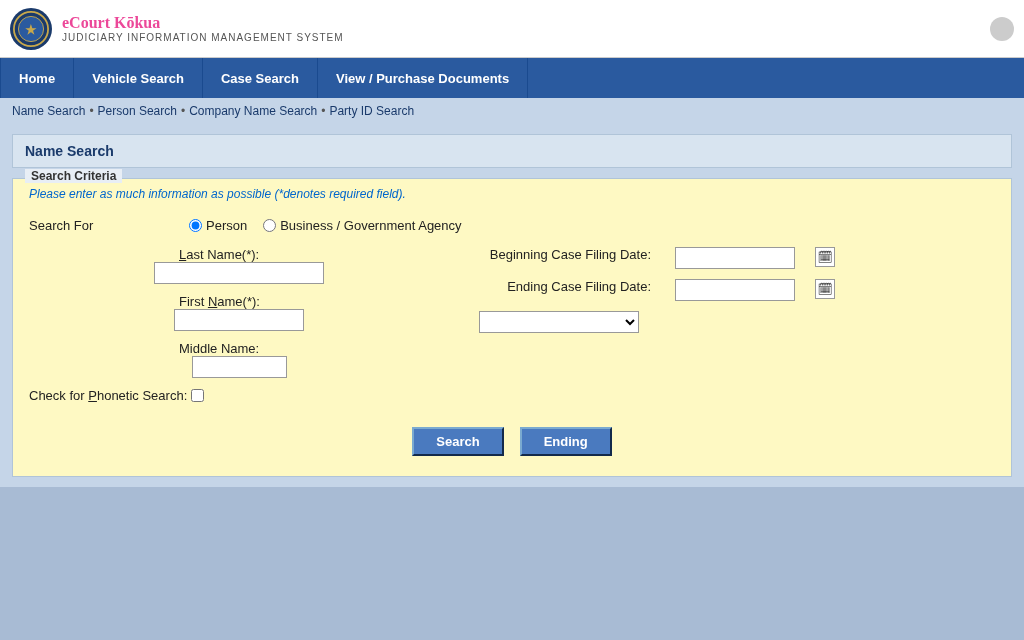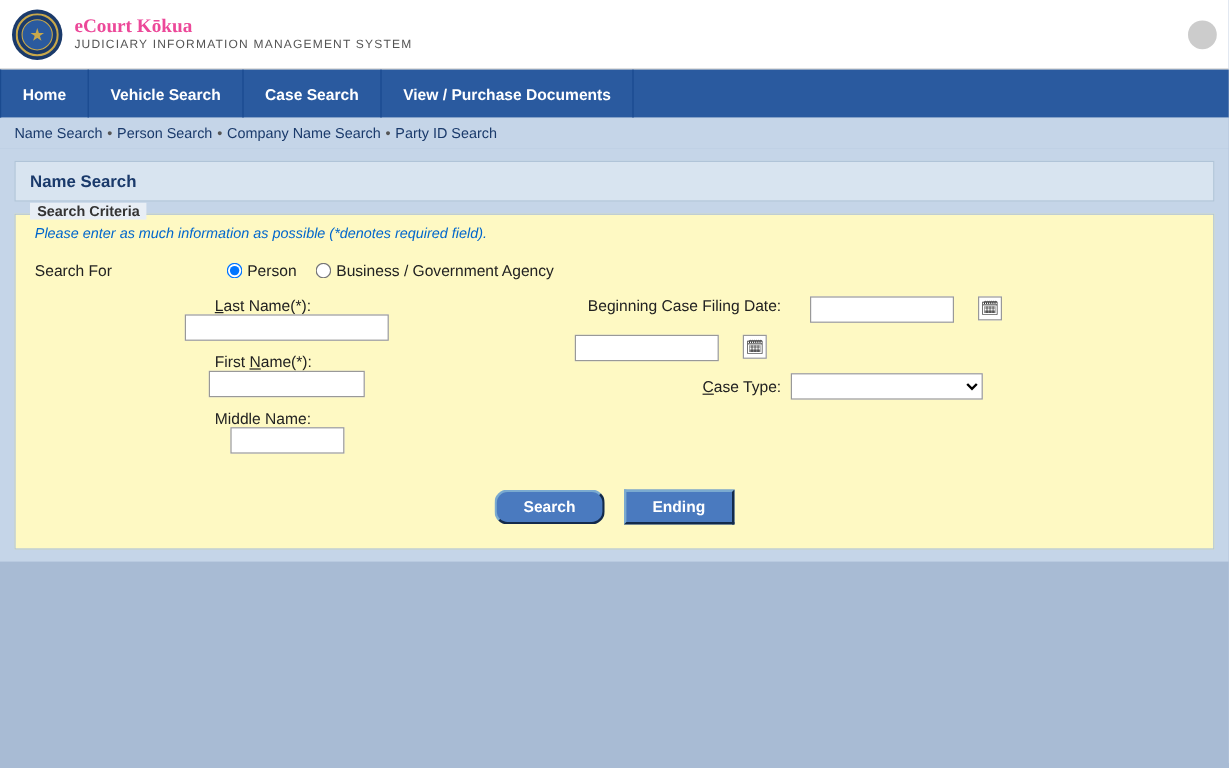--- a/index.html
+++ b/index.html
@@ -283,21 +283,20 @@
       padding: 5px 22px;
       font-size: 13px;
       font-weight: bold;
       cursor: pointer;
       border: 2px outset #aaa;
     }
     .btn-search {
       background-color: #4a7abf;
       color: #ffffff;
       border-color: #7aaad0 #2a5a9f #2a5a9f #7aaad0;
-      border-radius: 11px;
     }
     .btn-reset {
       background-color: #4a7abf;
       color: #ffffff;
       border-color: #7aaad0 #2a5a9f #2a5a9f #7aaad0;
     }
   </style>
 </head>
 <body>
 
@@ -374,41 +373,45 @@
           <input type="text" class="form-input input-first-name" style="">
         </div>
 
         <div class="form-row">
           <label class="form-label">
             Middle Name:
           </label>
           <input type="text" class="form-input input-middle-name" style="">
         </div>
 
+        <div class="checkbox-row">
+          <span class="checkbox-label">Check for <u>P</u>honetic Search:</span>
+          <input type="checkbox" style="">
+        </div>
       </div>
 
       <div class="form-col-right">
 
         <div class="date-row">
           <label class="date-label">
             Beginning Case Filing Date:
           </label>
           <input type="text" class="form-input input-date" style="">
           <span class="cal-icon">🗓</span>
         </div>
 
         <div class="date-row">
+          <label class="date-label">
+            Ending Case Filing Date:
+          </label>
           <input type="text" class="form-input input-date" style="">
           <span class="cal-icon">🗓</span>
         </div>
 
         <div class="case-type-row">
-          <label class="case-type-label">
-            <u>C</u>ase Type:
-          </label>
           <select class="case-type-select">
             <option value=""></option>
           </select>
         </div>
       </div>
     </div>
 
     <div class="button-row">
       <button class="btn btn-search">Search</button>
       <button class="btn btn-reset">Ending</button>

